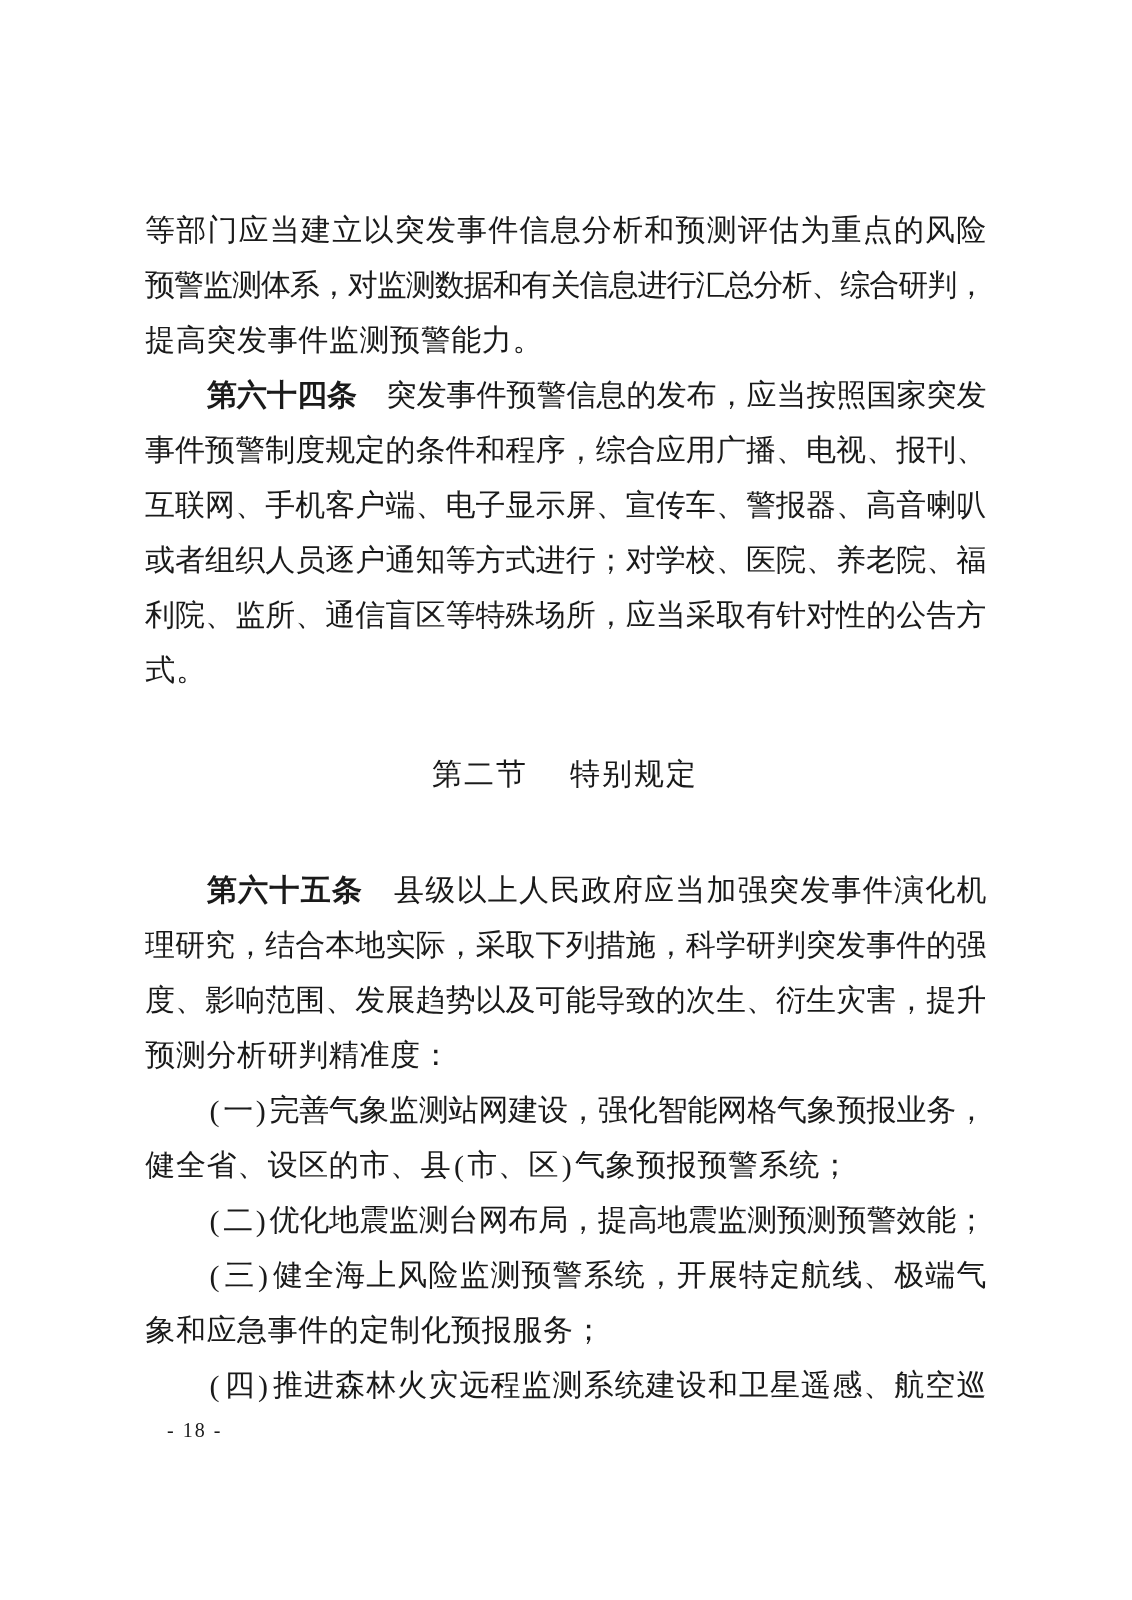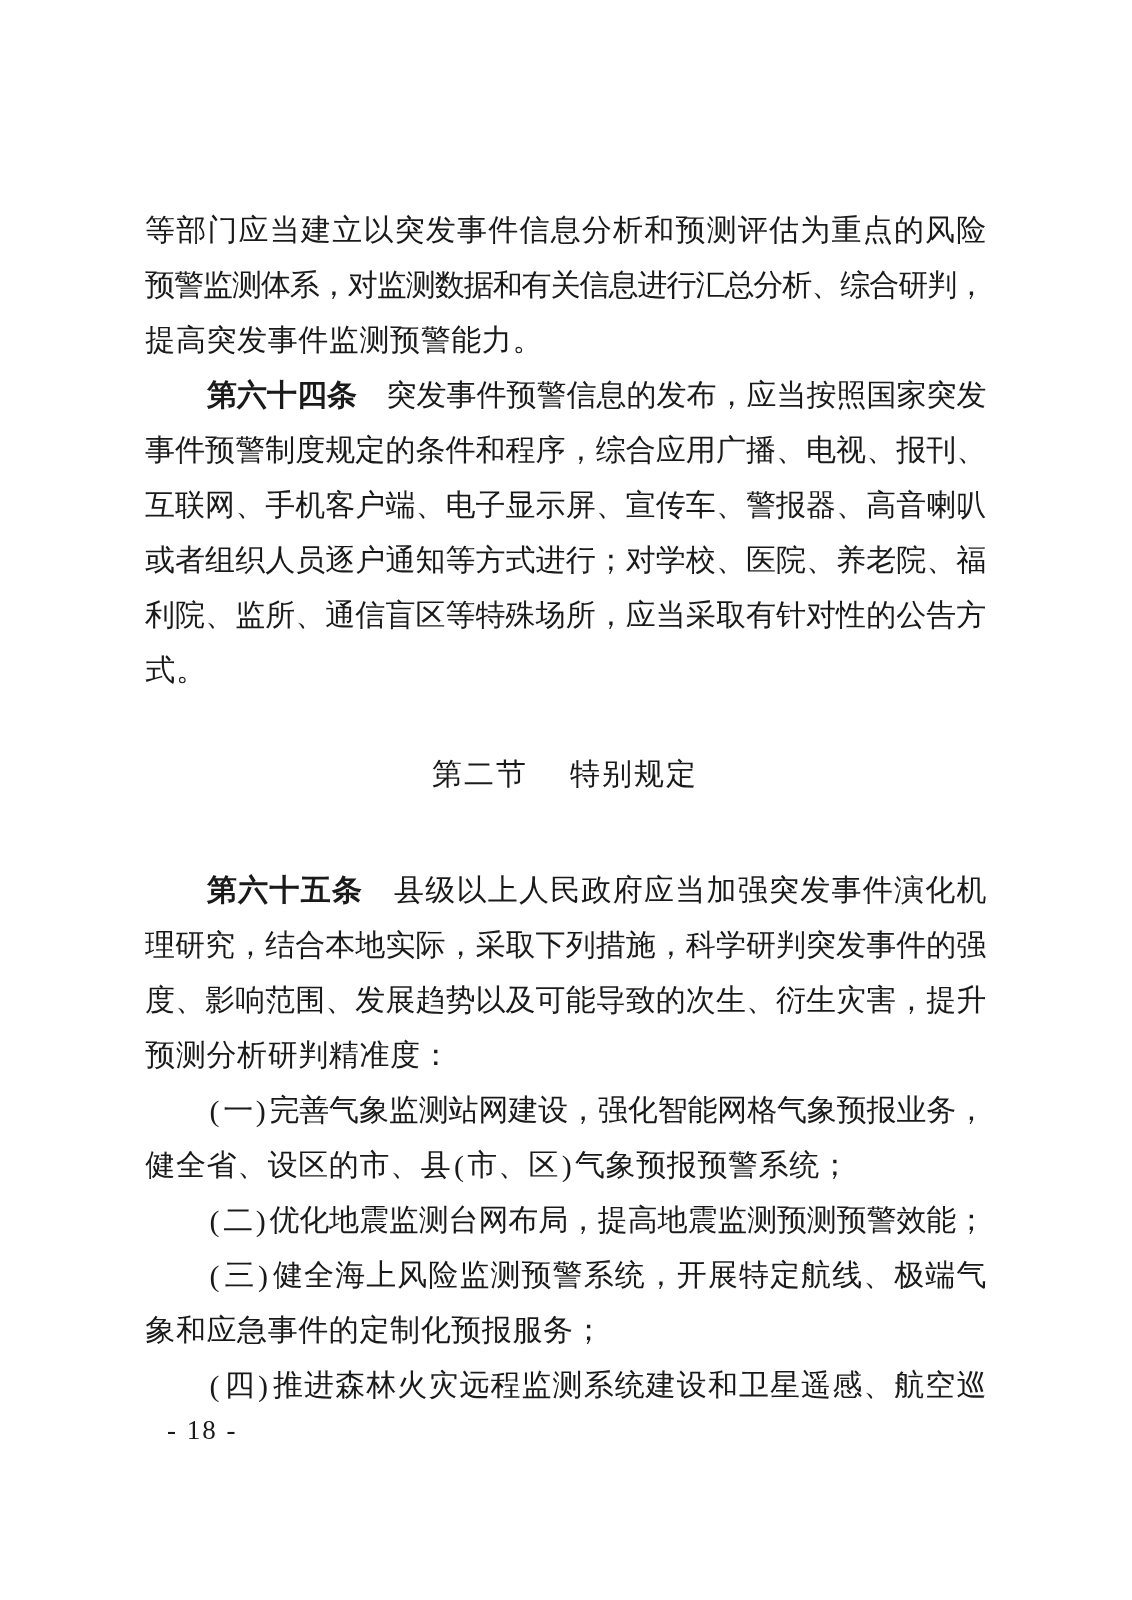--- a/index.html
+++ b/index.html
@@ -54,21 +54,21 @@
     margin:48px 0 62px 0;
     text-align:center;
     font-size:30px;
     letter-spacing:2px;
   }
   .heading .hgap{ margin-left:42px; }
 
   .footer{
     position:absolute;
     left:167px; top:1413px;
-    font-size:27px;
+    font-size:20px;
     line-height:34px;
     letter-spacing:2px;
   }
 </style>
 </head>
 <body>
 
 <div class="page">
   <div class="column">
       <div class="line just">

